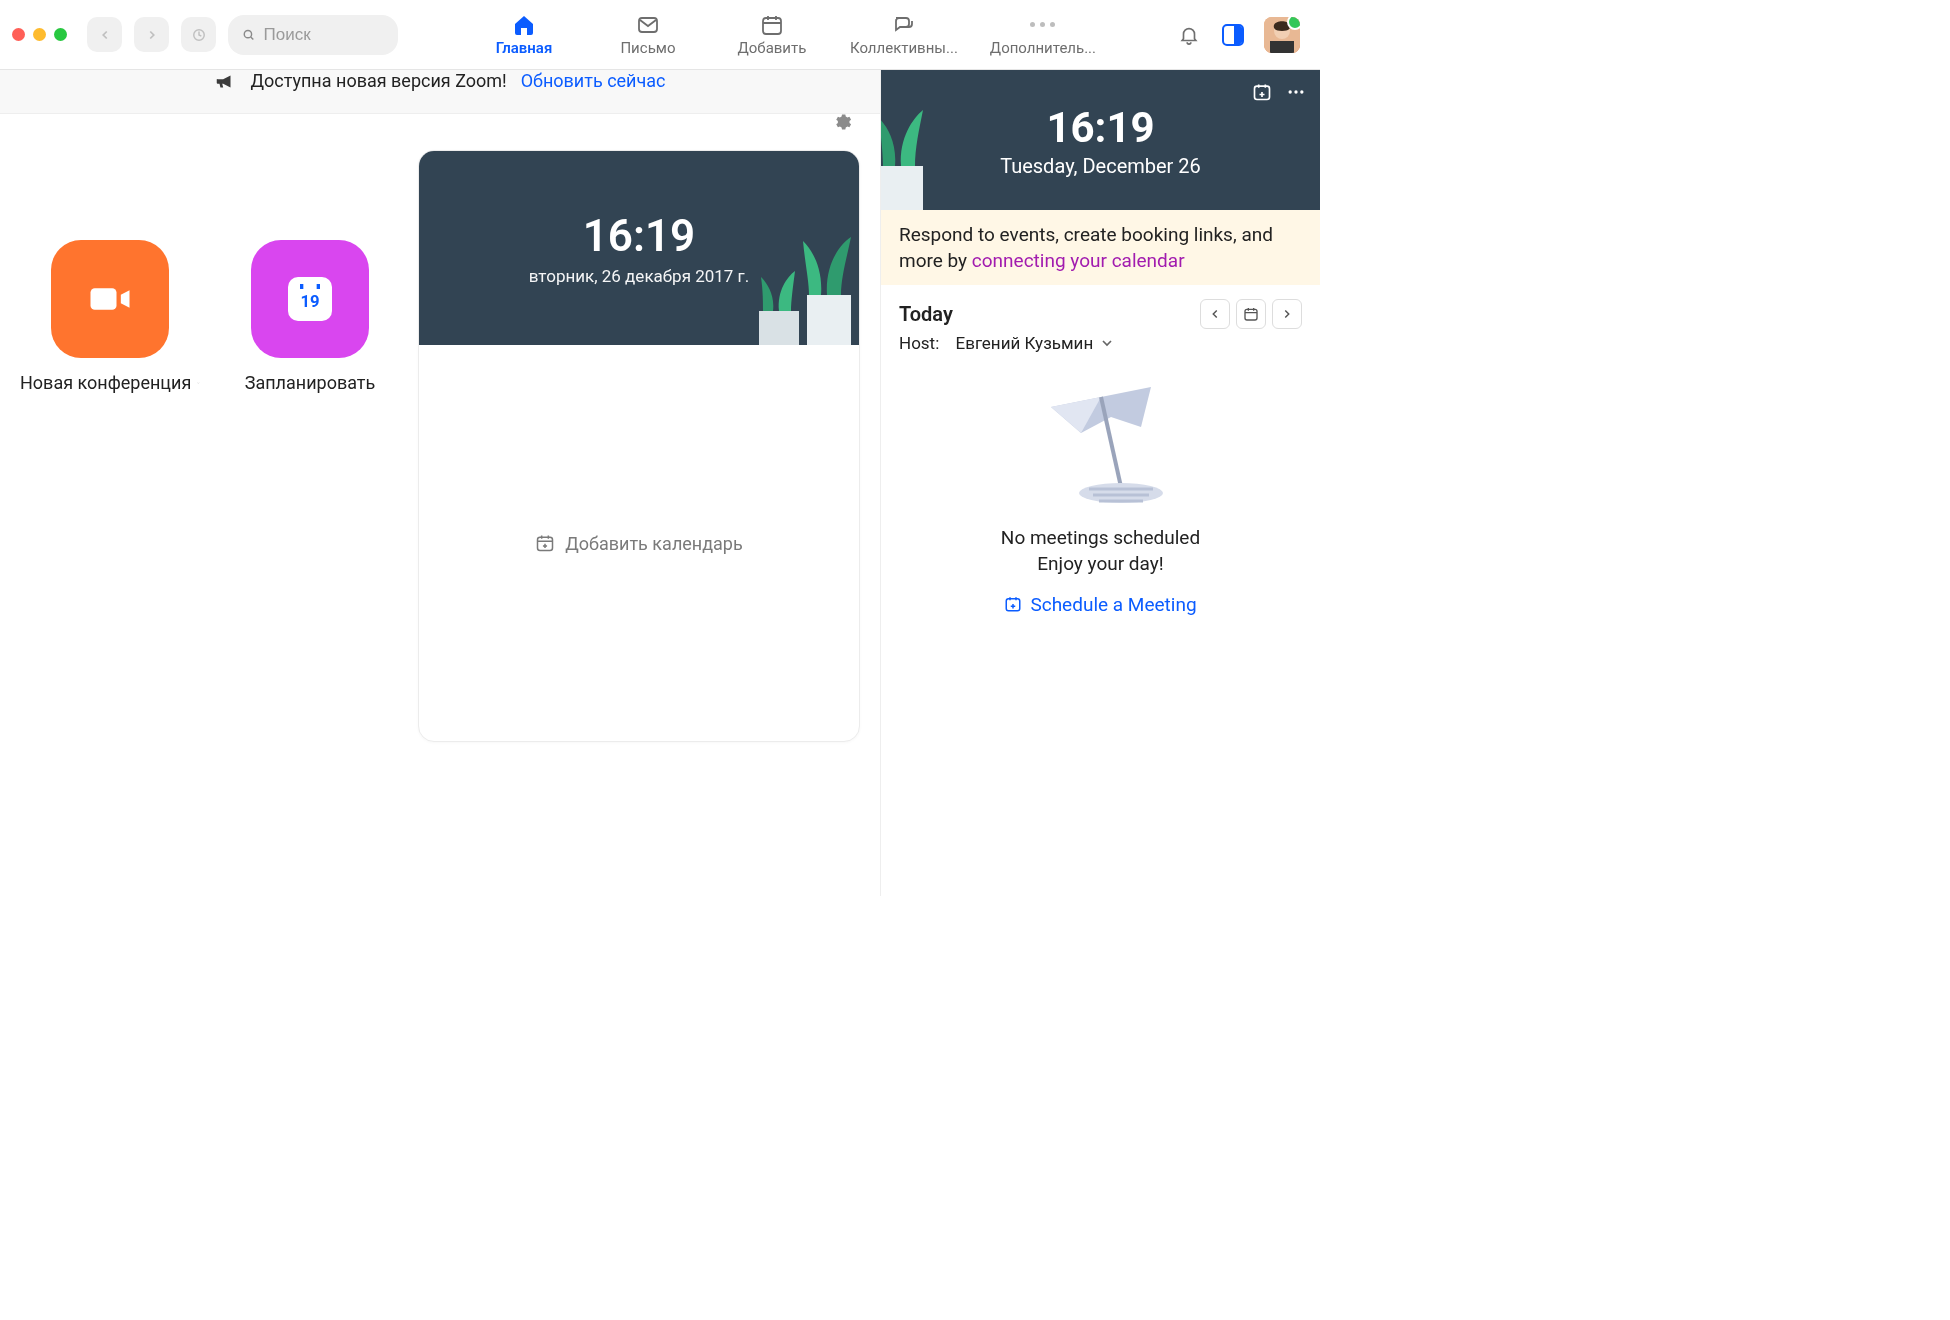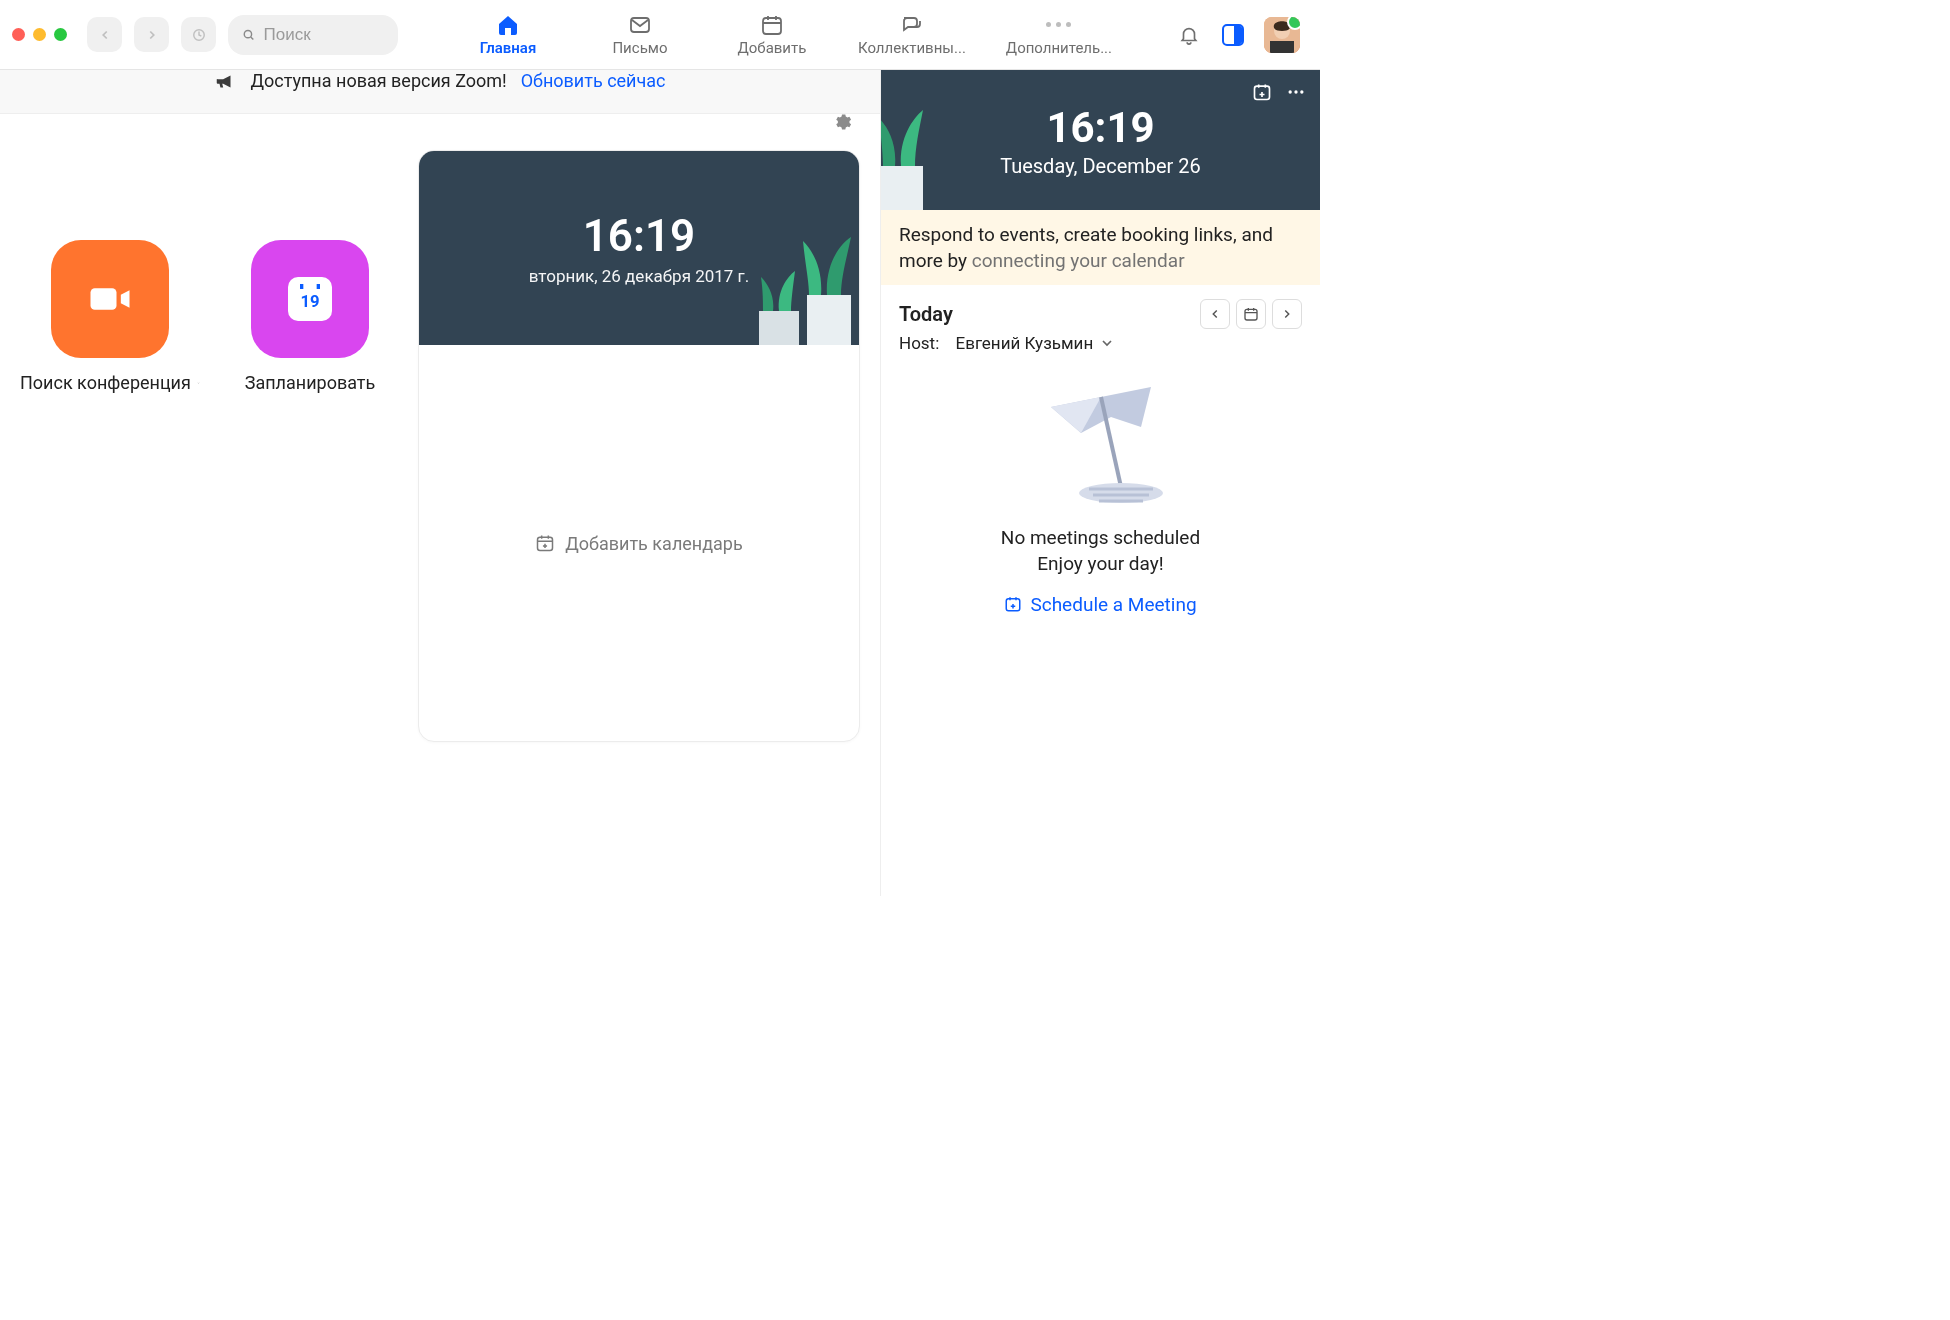--- a/index.html
+++ b/index.html
@@ -40,21 +40,21 @@
     color: #8a8a8a;
   }
   .search input {
     border: none; background: transparent; outline: none;
     font-size: 17px; color: #444; width: 100%;
   }
   .search input::placeholder { color: #9a9a9a; }
 
   .tabs {
     flex: 1;
-    display: flex; justify-content: center; gap: 40px;
+    display: flex; justify-content: center; gap: 32px;
   }
   .tab {
     display: flex; flex-direction: column; align-items: center; justify-content: center;
     gap: 2px; min-width: 92px; color: #6e6e6e; font-size: 15px;
     cursor: pointer;
   }
   .tab svg { width: 24px; height: 24px; }
   .tab.active { color: #0b5cff; font-weight: 600; }
   .tab.active svg { color: #0b5cff; fill: #0b5cff; }
   .tab .dots { display: flex; gap: 5px; height: 24px; align-items: center; }
@@ -144,21 +144,21 @@
   }
   .right-hero .plant-left { position: absolute; left: -10px; top: 0; width: 100px; height: 140px; }
   .right-hero-actions { position: absolute; top: 10px; right: 12px; display: flex; gap: 10px; }
   .right-hero-actions .hbtn { width: 24px; height: 24px; color: #fff; display:flex; align-items:center; justify-content:center; cursor:pointer; }
   .right-time { font-size: 42px; font-weight: 700; }
   .right-date { font-size: 20px; margin-top: 2px; }
 
   .connect-banner {
     background: #fff7e6; padding: 12px 18px; font-size: 19px; color: #222; line-height: 1.35;
   }
-  .connect-banner a { color: #737373; cursor: pointer; }
+  .connect-banner a { color: #a21caf; cursor: pointer; }
 
   .today-row {
     display: flex; align-items: center; justify-content: space-between;
     padding: 14px 18px 0 18px;
   }
   .today-row .today-label { font-size: 20px; font-weight: 600; }
   .day-nav { display: flex; gap: 6px; }
   .day-nav .sqbtn {
     width: 30px; height: 30px; border: 1px solid #ddd; border-radius: 6px;
     display: flex; align-items: center; justify-content: center;
@@ -284,21 +284,21 @@
           <div class="actions-grid">
 
             <div class="action">
               <div class="action-btn orange">
                 <svg width="52" height="52" viewBox="0 0 24 24" fill="#fff">
                     <rect x="3" y="7" width="12" height="10" rx="2"></rect>
                     <path d="M17 10l4-2v8l-4-2z"></path>
                   </svg>
               </div>
               <div class="action-labelrow">
-                <span>Поиск конференция</span>
+                <span>Новая конференция</span>
                 <svg class="chev" width="14" height="14" viewBox="0 0 24 24" fill="none" stroke="currentColor" stroke-width="2.5">
                     <path d="M6 9l6 6 6-6"></path>
                   </svg>
               </div>
             </div>
 
 
             <div class="action">
               <div class="action-btn blue">
                 <div class="action-inner" style="flex-direction:column; gap:0;">

